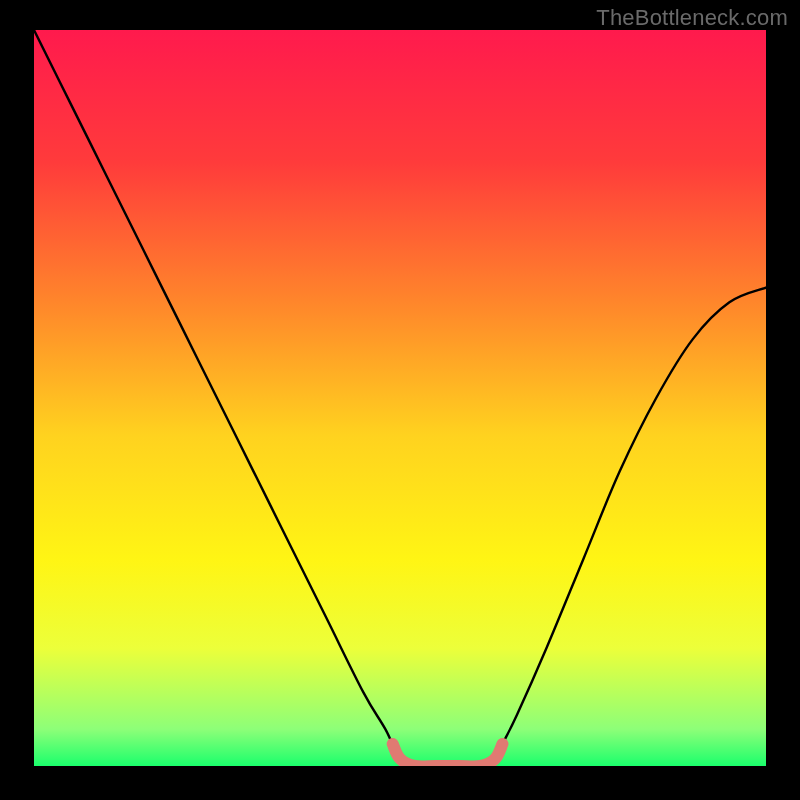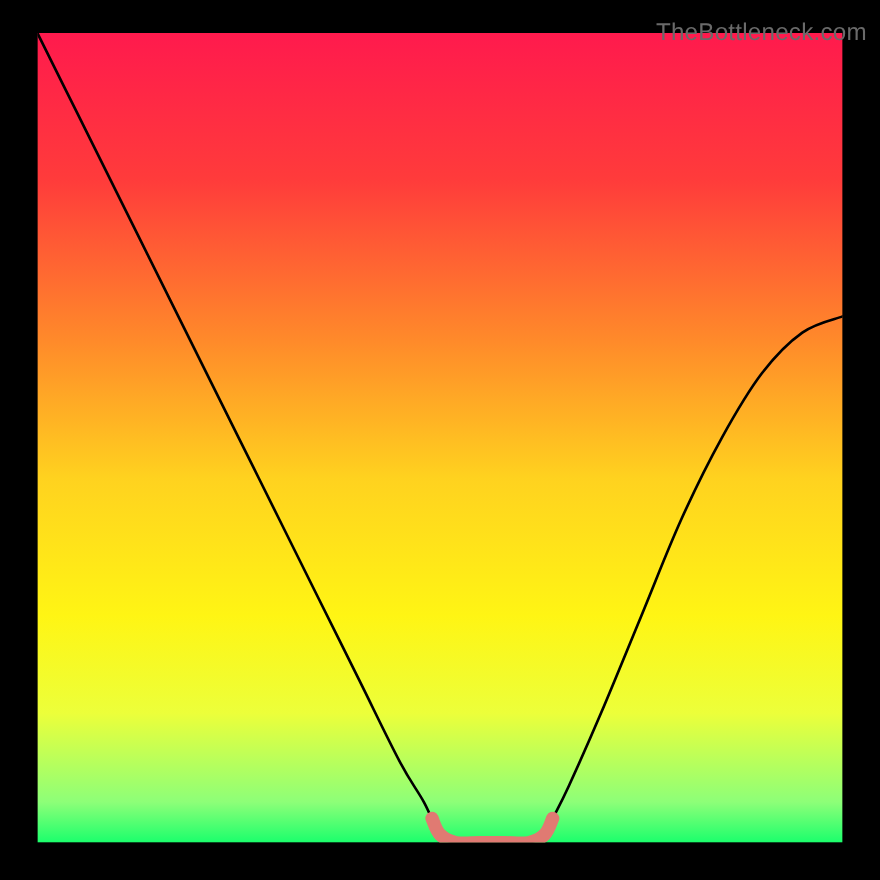--- a/index.html
+++ b/index.html
@@ -12,21 +12,21 @@
     background: #000;
   }
   .chart-container {
     position: relative;
     width: 800px;
     height: 800px;
     background: #000;
   }
   .watermark {
     position: absolute;
-    top: 16px;
+    top: 5px;
     right: 12px;
     color: #6a6a6a;
     font-size: 22px;
     font-weight: 500;
     letter-spacing: 0.2px;
     z-index: 10;
   }
   .plot-area {
     position: absolute;
     left: 34px;

